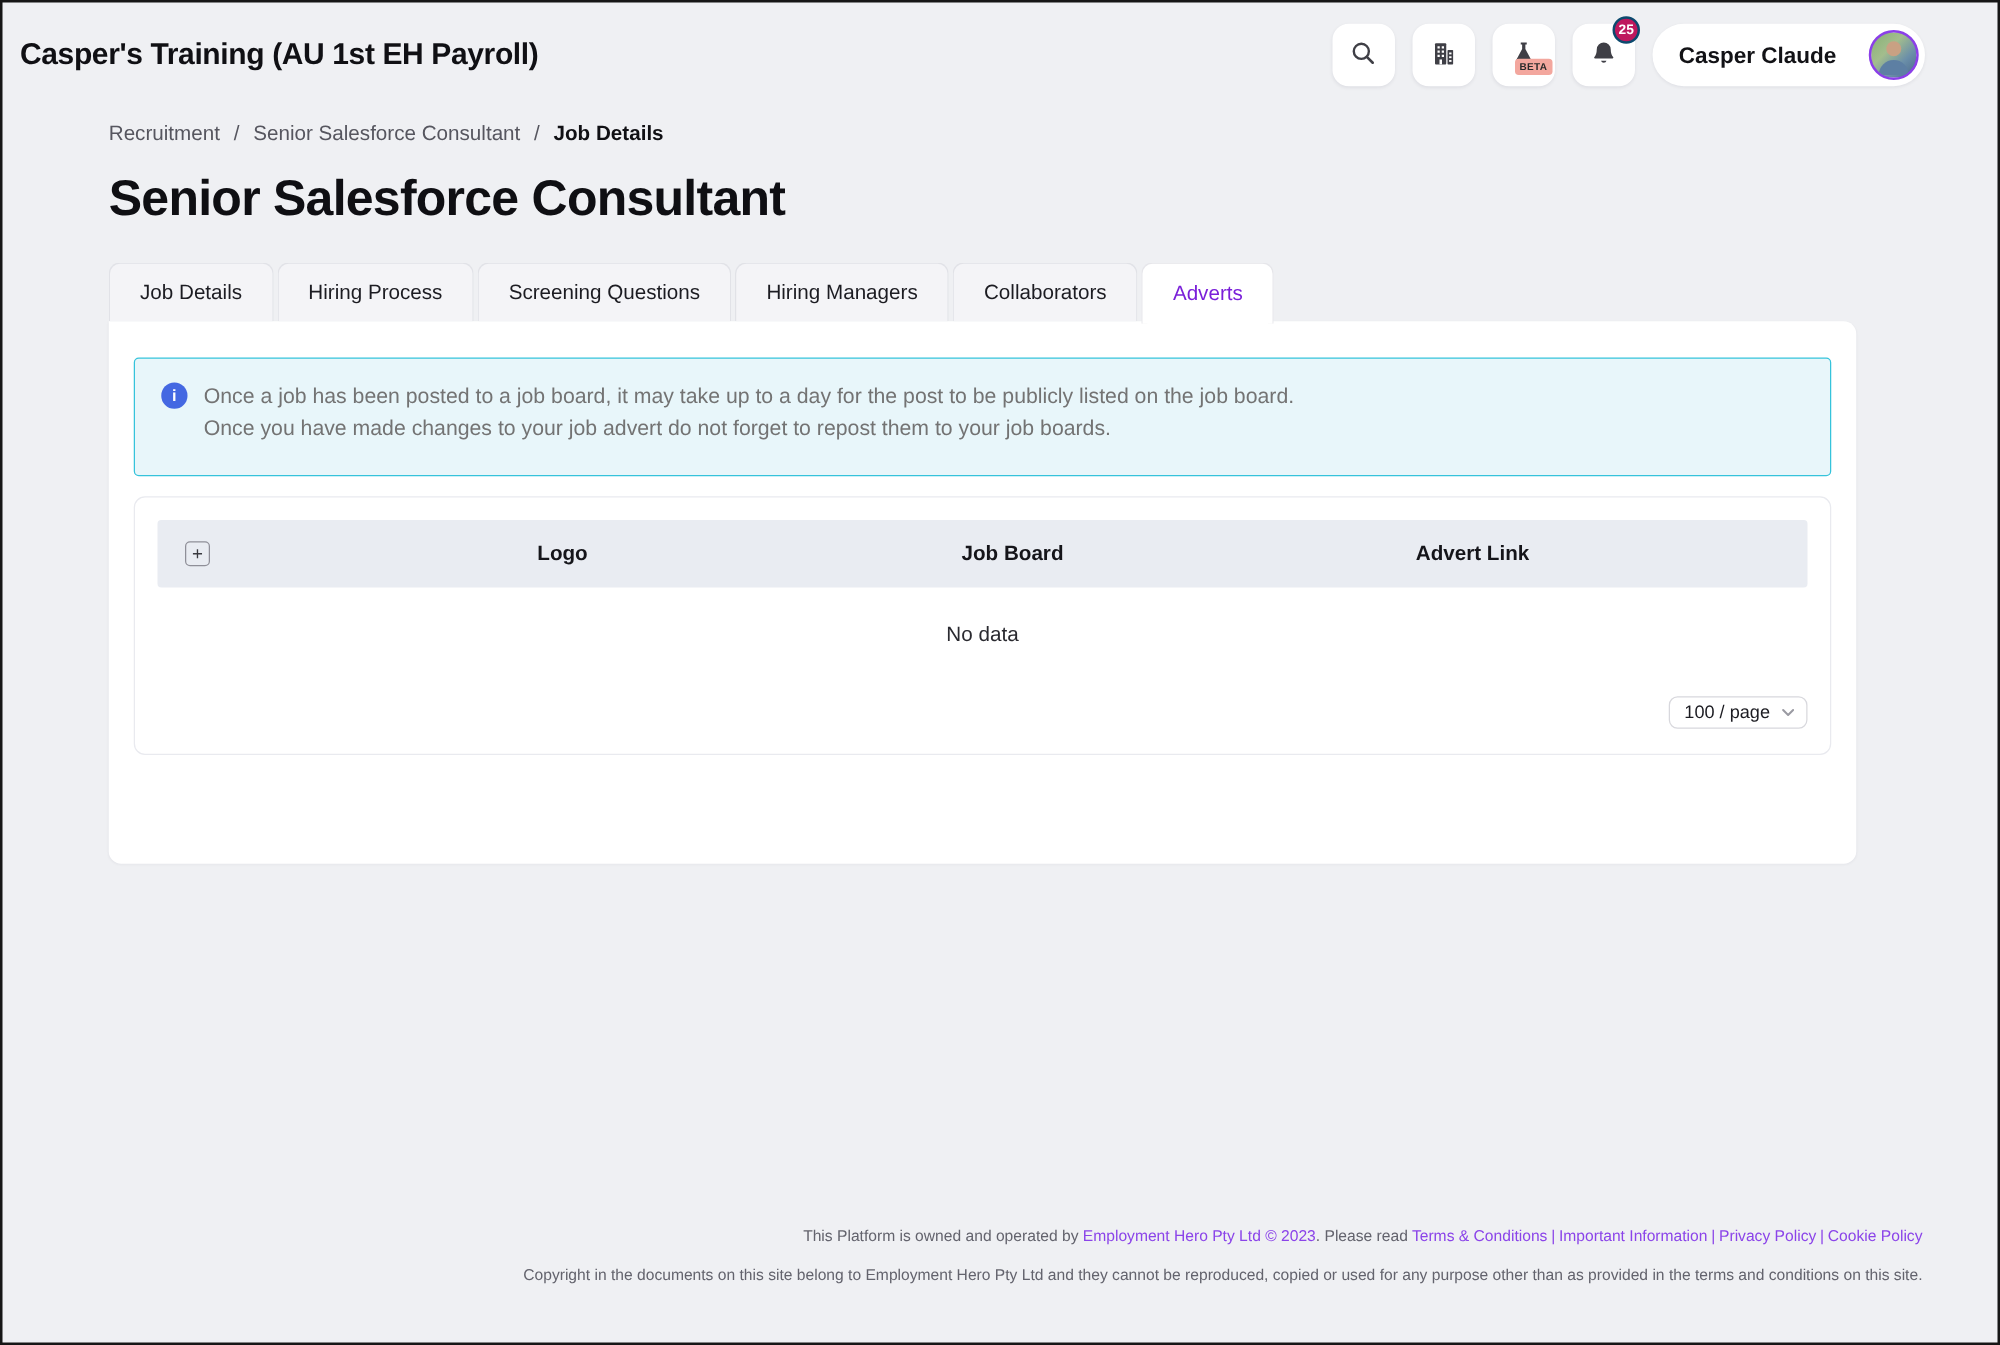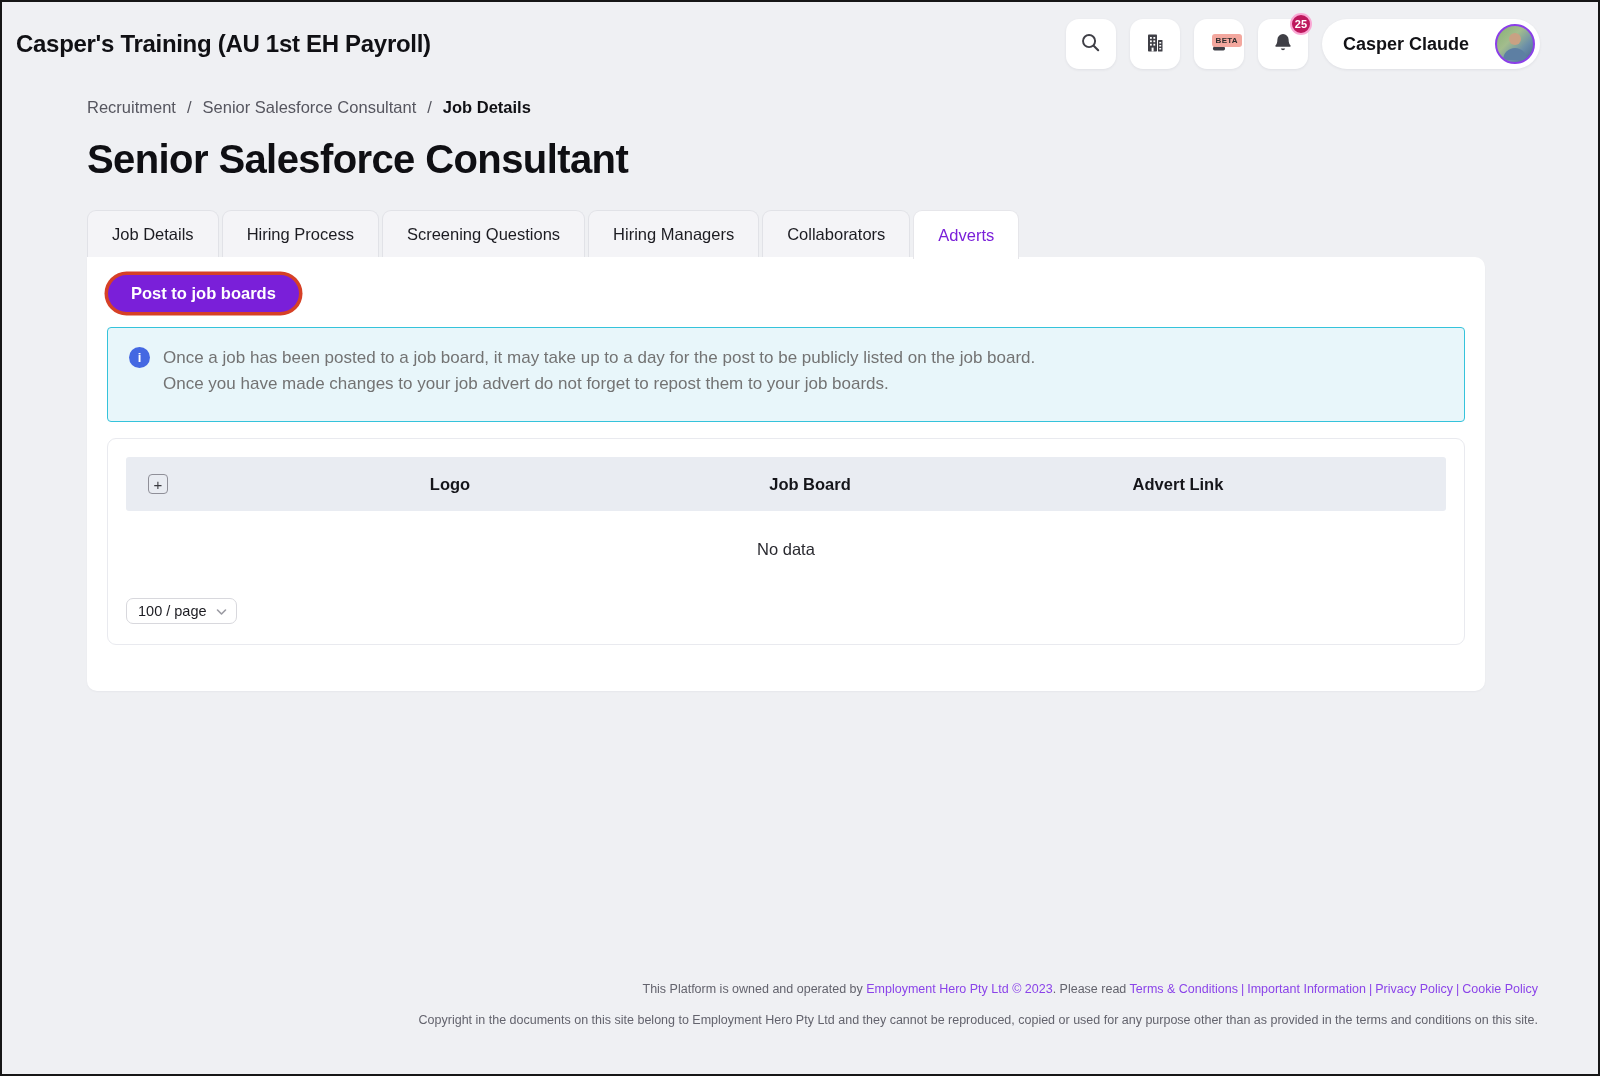--- a/index.html
+++ b/index.html
@@ -19,27 +19,27 @@
     padding:14px 58px 0 14px; height:70px;
   }
   .app-title { font-size:24px; font-weight:800; color:#101014; letter-spacing:-0.3px; }
   .topbar-right { display:flex; align-items:center; gap:14px; }
   .icon-btn {
     width:50px; height:50px; background:#fff; border:none; border-radius:13px;
     display:flex; align-items:center; justify-content:center; position:relative;
     box-shadow:0 1px 3px rgba(20,20,40,.07); cursor:pointer;
   }
   .badge-beta {
-    position:absolute; right:2px; bottom:22px; background:#f3a79e; color:#2b2b2b;
+    position:absolute; right:2px; bottom:9px; background:#f3a79e; color:#2b2b2b;
     font-size:8px; font-weight:700; padding:2px 4px; border-radius:3px; letter-spacing:.3px;
   }
   .badge-count {
     position:absolute; top:-6px; right:-4px; min-width:22px; height:22px; border-radius:11px;
     background:#be185d; color:#fff; font-size:11px; font-weight:700;
-    display:flex; align-items:center; justify-content:center; border:2px solid #f9a8d4;
+    display:flex; align-items:center; justify-content:center; border:2px solid #0c4a6e;
   }
   .user-pill {
     height:50px; background:#fff; border-radius:26px; display:flex; align-items:center;
     gap:26px; padding:0 5px 0 21px; box-shadow:0 1px 3px rgba(20,20,40,.07); cursor:pointer;
   }
   .user-name { font-size:18px; font-weight:700; color:#121216; }
   .avatar {
     width:40px; height:40px; border-radius:50%;
     border:2px solid #8b3fe8; overflow:hidden;
     background:linear-gradient(135deg,#86b074 0%,#a3bd8d 38%,#6b8fa9 68%,#49678b 100%);
@@ -94,21 +94,21 @@
     background:#e9ecf2; border-radius:3px; height:54px;
   }
   .th { font-size:16.5px; font-weight:700; color:#15151a; text-align:center; }
   .expand-cell { display:flex; justify-content:center; }
   .expand-btn {
     width:20px; height:20px; border:1px solid #8f8f98; border-radius:4px; background:transparent;
     color:#3a3a40; font-size:15px; line-height:1; display:flex; align-items:center; justify-content:center;
     cursor:pointer; padding:0; font-family:inherit;
   }
   .no-data { text-align:center; font-size:16.5px; color:#2a2a30; padding:29px 0 12px; }
-  .pager-row { display:flex; margin-top:27px; }
+  .pager-row { display:flex; justify-content:flex-end; margin-top:27px; }
   .page-size {
     display:flex; align-items:center; gap:9px; border:1px solid #d8d8dd; border-radius:7px;
     background:#fff; padding:4px 9px 4px 11px; font-size:14.5px; color:#1c1c22; cursor:pointer;
   }
 
   
   .footer {
     position:absolute; left:0; right:0; bottom:46px; text-align:right; padding:0 60px 0 30px;
     font-size:12.5px; color:#63636d; line-height:15px;
   }
@@ -200,21 +200,20 @@
     <div class="tab">Job Details</div>
     <div class="tab">Hiring Process</div>
     <div class="tab">Screening Questions</div>
     <div class="tab">Hiring Managers</div>
     <div class="tab">Collaborators</div>
     <div class="tab active">Adverts</div>
   </div>
 
   <div class="panel">
 
-    <button class="post-btn">Post to job boards</button>
 
     <div class="info-box">
       <span class="info-icon">i</span>
       <div>
         <div class="info-line">Once a job has been posted to a job board, it may take up to a day for the post to be publicly listed on the job board.</div>
         <div class="info-line">Once you have made changes to your job advert do not forget to repost them to your job boards.</div>
       </div>
     </div>
 
     <div class="table-card">

